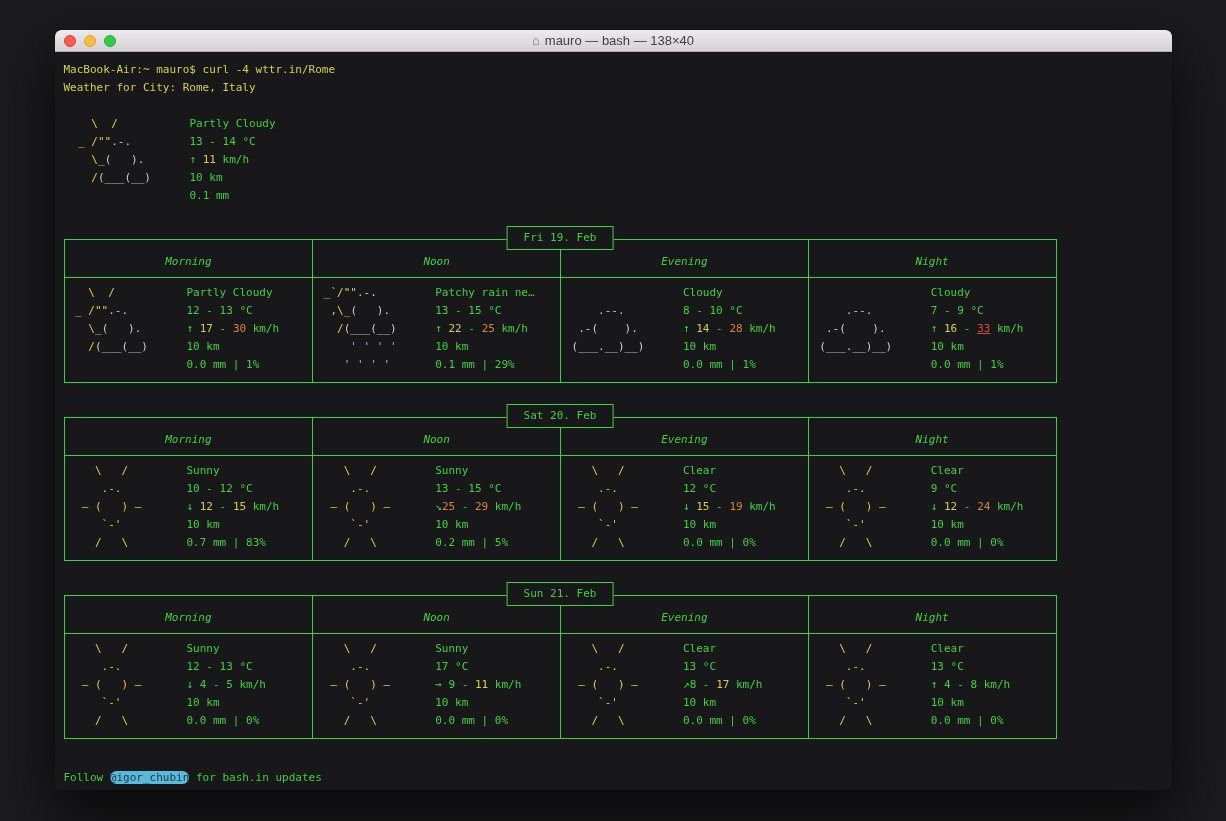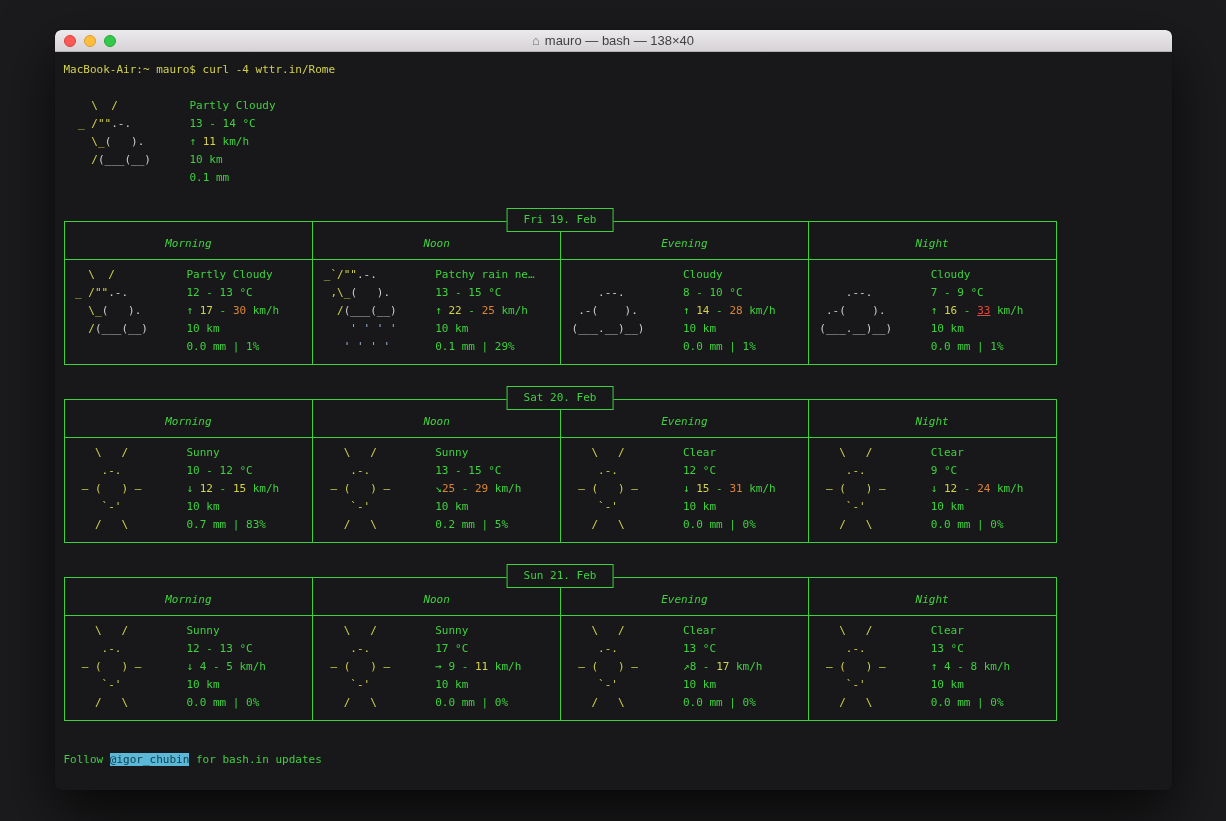--- a/index.html
+++ b/index.html
@@ -45,21 +45,21 @@
   }
   .tline { white-space:pre; min-height:18px; }
   .gap { height:18px; }
 
   .c-g  { color:var(--c-g); }
   .c-y  { color:var(--c-y); }
   .c-o  { color:var(--c-o); }
   .c-r  { color:var(--c-r);text-decoration:underline; }
   .c-w  { color:var(--c-w); }
   .c-b  { color:var(--c-b); }
-  .c-hl { background:var(--c-hlbg); color:var(--c-hlfg); }
+  .c-hl { background:var(--c-hlbg); color:var(--c-hlfg);border-radius:7px; }
 
   .wx-cell { display:flex; }
   .wx-art  { width:118px; flex:none; }
   .current { margin-left:8px; }
 
   .day-table {
     position:relative;
     width:993px;
     border:1px solid var(--c-g);
     margin-top:34px;
@@ -101,20 +101,21 @@
         <span class="tl green"></span>
       </div>
       <div class="title">
         <span class="title-icon">⌂</span>
         <span>mauro — bash — 138×40</span>
       </div>
     </div>
 
     <div class="screen">
       <div class="tline"><span class="c-y">MacBook-Air:~ mauro$ curl -4 wttr.in/Rome</span></div>
+      <div class="tline"><span class="c-y">Weather for City: Rome, Italy</span></div>
       <div class="gap"></div>
 
       <div class="wx-cell current">
         <div class="wx-art" id="current-art">
             <div class="tline"><span class="c-y">   \  /</span></div>
             <div class="tline"><span class="c-y"> _ /""</span><span class="c-w">.-.</span></div>
             <div class="tline"><span class="c-y">   \_</span><span class="c-w">(   ).</span></div>
             <div class="tline"><span class="c-y">   /</span><span class="c-w">(___(__)</span></div>
             <div class="tline"><span class="c-g"></span></div>
           </div>
@@ -248,21 +249,21 @@
                 <div class="wx-art">
                   <div class="tline"><span class="c-y">    \   /</span></div>
                   <div class="tline"><span class="c-y">     .-.</span></div>
                   <div class="tline"><span class="c-y">  ― (   ) ―</span></div>
                   <div class="tline"><span class="c-y">     `-'</span></div>
                   <div class="tline"><span class="c-y">    /   \</span></div>
                 </div>
                 <div class="wx-text">
                   <div class="tline"><span class="c-g">Clear</span></div>
                   <div class="tline"><span class="c-g">12 °C</span></div>
-                  <div class="tline"><span class="c-g">↓ </span><span class="c-y">15</span><span class="c-g"> - </span><span class="c-o">31</span><span class="c-g"> km/h</span></div>
+                  <div class="tline"><span class="c-g">↓ </span><span class="c-y">15</span><span class="c-g"> - </span><span class="c-o">19</span><span class="c-g"> km/h</span></div>
                   <div class="tline"><span class="c-g">10 km</span></div>
                   <div class="tline"><span class="c-g">0.0 mm | 0%</span></div>
                 </div>
               </div>
               <div>
                 <div class="wx-art">
                   <div class="tline"><span class="c-y">    \   /</span></div>
                   <div class="tline"><span class="c-y">     .-.</span></div>
                   <div class="tline"><span class="c-y">  ― (   ) ―</span></div>
                   <div class="tline"><span class="c-y">     `-'</span></div>

